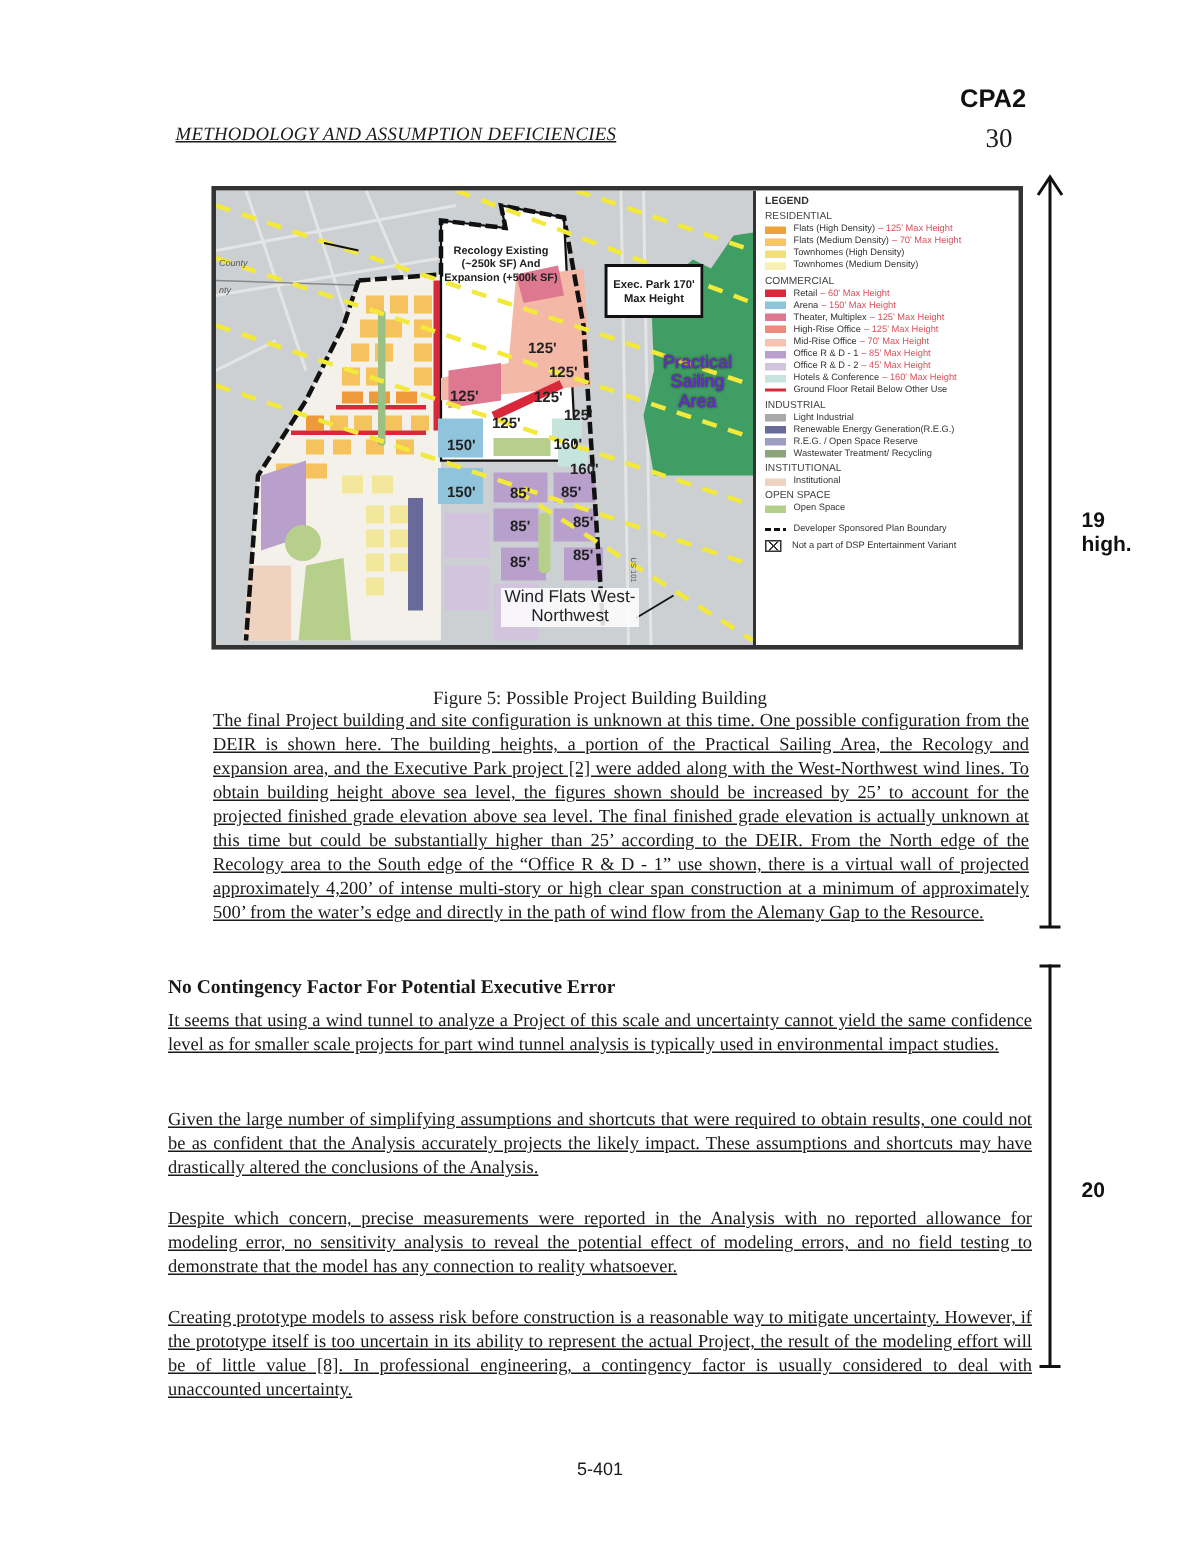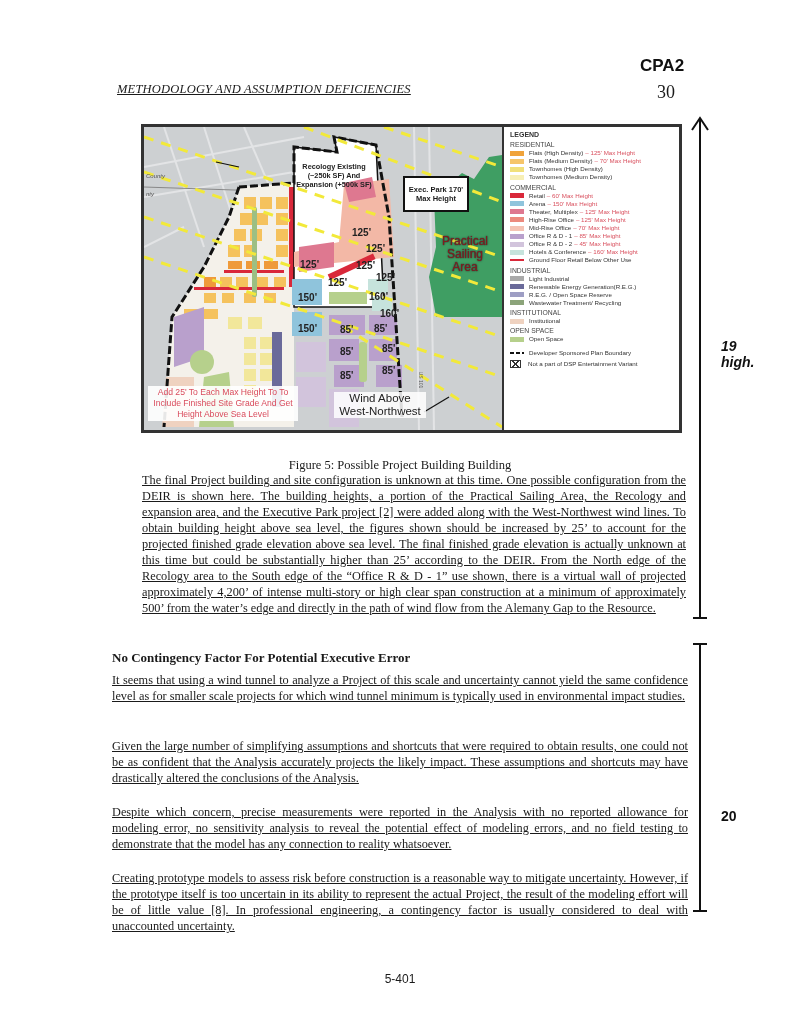--- a/index.html
+++ b/index.html
@@ -162,25 +162,24 @@
         <line x1="240" y1="0" x2="358" y2="40"></line>
         <line x1="200" y1="200" x2="358" y2="300"></line>
       </g>
       <line x1="280" y1="285" x2="305" y2="270" stroke="#111" stroke-width="1.2"></line>
       <line x1="72" y1="35" x2="95" y2="40" stroke="#111" stroke-width="1.2"></line>
     </svg>
 
     <div class="callout" style="left:259px; top:5px; width:66px; height:36px; font-size:7.5px;margin-top:44px;">Exec. Park 170' Max Height</div>
     <div class="map-label" style="left:150px; top:35px; width:80px; font-size:7.3px; line-height:9px; color:#222;">Recology Existing (~250k SF) And Expansion (+500k SF)</div>
 
-    <div class="map-label" style="left:296px; top:108px; width:50px; font-size:12px; line-height:13px; font-weight:normal; color:#7f1d1d; text-shadow:0 0 2px #333, 0 0 1px #333;">Practical Sailing Area</div>
-
-    <div class="map-label" style="left:190px; top:265px; width:92px; font-size:11.5px; line-height:13px; font-weight:normal; color:#222; background:rgba(255,255,255,0.85);">Wind Above West-Northwest</div>
-
-    <div class="map-label" style="left:4px; top:259px; width:150px; font-size:8.6px; line-height:11px; font-weight:normal; color:#d94b5c; background:rgba(255,255,255,0.9); padding:1px 2px;">Add 25' To Each Max Height To To Include Finished Site Grade And Get Height Above Sea Level</div>
+    <div class="map-label" style="left:296px; top:108px; width:50px; font-size:12px; line-height:13px; font-weight:normal; color:#6d28d9; text-shadow:0 0 2px #333, 0 0 1px #333;">Practical Sailing Area</div>
+
+    <div class="map-label" style="left:190px; top:265px; width:92px; font-size:11.5px; line-height:13px; font-weight:normal; color:#222; background:rgba(255,255,255,0.85);">Wind Flats West-Northwest</div>
+
 
     <div class="map-label" style="left:2px; top:46px; font-size:6px; font-style:italic; font-weight:normal; color:#555;">County</div>
     <div class="map-label" style="left:2px; top:64px; font-size:6px; font-style:italic; font-weight:normal; color:#555;">nty</div>
     <div class="map-label" style="left:269px; top:250px; font-size:5px; font-weight:normal; color:#555; transform:rotate(90deg);">US 101</div>
 
     
     <div class="h-lab" style="left:208px; top:100px;">125'</div>
     <div class="h-lab" style="left:222px; top:116px;">125'</div>
     <div class="h-lab" style="left:156px; top:132px;">125'</div>
     <div class="h-lab" style="left:212px; top:133px;">125'</div>
@@ -302,33 +301,33 @@
       <span class="x-sw"></span>
       <span>Not a part of DSP Entertainment Variant</span>
     </div>
   </div>
 </div>
 
 <div class="caption">Figure 5: Possible Project Building Building</div>
 <div class="para para-fig">The final Project building and site configuration is unknown at this time. One possible configuration from the DEIR is shown here. The building heights, a portion of the Practical Sailing Area, the Recology and expansion area, and the Executive Park project [2] were added along with the West-Northwest wind lines. To obtain building height above sea level, the figures shown should be increased by 25’ to account for the projected finished grade elevation above sea level. The final finished grade elevation is actually unknown at this time but could be substantially higher than 25’ according to the DEIR. From the North edge of the Recology area to the South edge of the “Office R &amp; D - 1” use shown, there is a virtual wall of projected approximately 4,200’ of intense multi-story or high clear span construction at a minimum of approximately 500’ from the water’s edge and directly in the path of wind flow from the Alemany Gap to the Resource.</div>
 
 <div class="section-heading">No Contingency Factor For Potential Executive Error</div>
-<div class="para body-p" style="top:672px;">It seems that using a wind tunnel to analyze a Project of this scale and uncertainty cannot yield the same confidence level as for smaller scale projects for which wind tunnel minimum is typically used in environmental impact studies.</div>
+<div class="para body-p" style="top:672px;">It seems that using a wind tunnel to analyze a Project of this scale and uncertainty cannot yield the same confidence level as for smaller scale projects for part wind tunnel analysis is typically used in environmental impact studies.</div>
 <div class="para body-p" style="top:738px;">Given the large number of simplifying assumptions and shortcuts that were required to obtain results, one could not be as confident that the Analysis accurately projects the likely impact. These assumptions and shortcuts may have drastically altered the conclusions of the Analysis.</div>
 <div class="para body-p" style="top:804px;">Despite which concern, precise measurements were reported in the Analysis with no reported allowance for modeling error, no sensitivity analysis to reveal the potential effect of modeling errors, and no field testing to demonstrate that the model has any connection to reality whatsoever.</div>
 <div class="para body-p" style="top:870px;">Creating prototype models to assess risk before construction is a reasonable way to mitigate uncertainty. However, if the prototype itself is too uncertain in its ability to represent the actual Project, the result of the modeling effort will be of little value [8]. In professional engineering, a contingency factor is usually considered to deal with unaccounted uncertainty.</div>
 
 <svg style="position:absolute; left:688px; top:114px;" width="24" height="20">
   <polyline points="4,16 12,4 20,16" fill="none" stroke="#111" stroke-width="2"></polyline>
 </svg>
 <div class="bracket-line" style="left:699px; top:118px; height:500px;"></div>
 <div class="tick" style="left:693px; top:617px;"></div>
-<div class="margin-label" style="left:721px; top:338px;font-style:italic;">
+<div class="margin-label" style="left:721px; top:338px;">
   <div>19</div>
   <div>high.</div>
 </div>
 
 <div class="tick" style="left:693px; top:643px;"></div>
 <div class="bracket-line" style="left:699px; top:643px; height:268px;"></div>
 <div class="tick" style="left:693px; top:910px;"></div>
-<div class="margin-label" style="left:721px; top:808px;">20</div>
+<div class="margin-label" style="left:721px; top:785px;">20</div>
 
 <div class="footer-num">5-401</div>
 
 </body></html>

